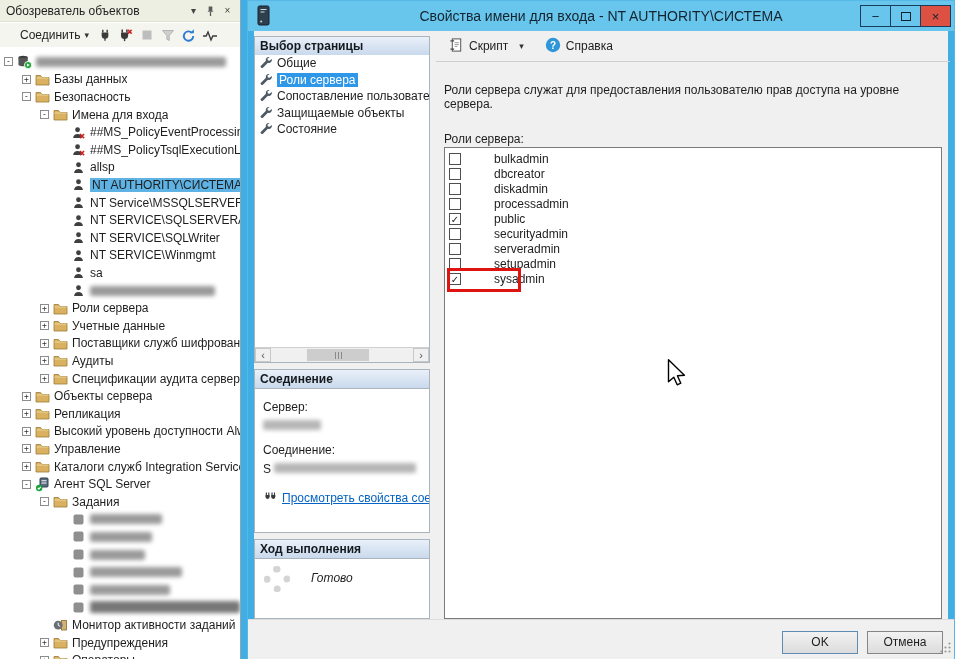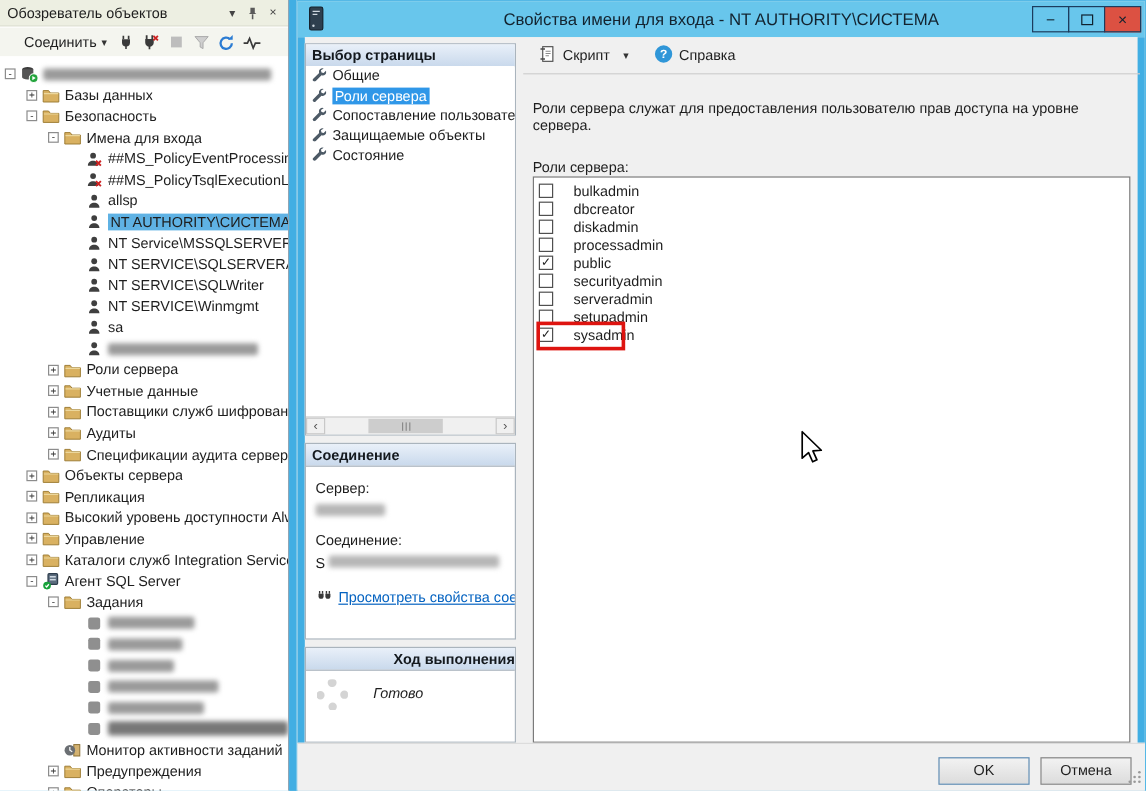--- a/index.html
+++ b/index.html
@@ -56,37 +56,37 @@
   .hs-thumb { position:absolute; left:52px; top:1px; width:62px; height:12px; background:#cdcdcd; display:flex; align-items:center; justify-content:center; gap:2px; }
   .hs-thumb i { display:block; width:1px; height:7px; background:#8a8a8a; }
 
   #conn-panel { top:338px; height:164px; }
   .conn-body { padding:9px 0 0 8px; }
   .conn-label { margin-top:2px; }
   .conn-val { margin:5px 0 10px 0; }
   .link-row { margin-top:14px; display:flex; align-items:center; white-space:nowrap; overflow:hidden; }
   .link-row a { color:#0563c1; text-decoration:underline; margin-left:5px; white-space:nowrap; }
 
-  #prog-panel { top:508px; height:80px;text-align:right; }
+  #prog-panel { top:508px; height:80px; }
   .prog-body { position:relative; height:60px; }
   .spinner { position:absolute; left:9px; top:7px; width:26px; height:26px; border:7px dotted #d4d4d4; border-radius:50%; }
   .prog-status { position:absolute; left:56px; top:12px;font-style:italic; }
 
   
   #content { position:absolute; left:188px; top:0; width:514px; height:588px; }
   .ctoolbar { position:absolute; left:0; top:0; width:100%; height:31px; display:flex; align-items:center; padding-left:8px; border-bottom:1px solid #cfcfcf; }
   .cbtn { display:flex; align-items:center; gap:5px; padding:3px 5px;justify-content:flex-end; }
   .caret-btn { padding:3px 6px; font-size:9px; color:#333; }
   .help-btn { margin-left:10px; }
   .desc { position:absolute; left:8px; top:52px; right:8px; }
   .list-label { position:absolute; left:8px; top:101px; }
   #roles-list { position:absolute; left:8px; top:116px; width:498px; height:472px; background:#fff; border:1px solid #7a7a7a; padding:3px 0 0 4px; }
   .role-row { height:15px; display:flex; align-items:center; }
   .cb { width:12px; height:12px; border:1px solid #4f4f4f; background:#fff; font:10px/11px "Liberation Sans", sans-serif; text-align:center; color:#222; }
-  .role-name { margin-left:5px;padding-left:12px; }
+  .role-name { margin-left:21px;padding-left:12px; }
   .red-annotation { position:absolute; left:2px; top:120px; width:74px; height:24px; border:3px solid #de1410; }
 
   .cursor { position:absolute; left:416px; top:327px; }
 
   .bottom-bar { position:absolute; left:0; top:588px; width:100%; height:40px; background:#f0f0f0; border-top:1px solid #dcdcdc; }
   .btn { position:absolute; top:11px; width:76px; height:23px; background:linear-gradient(#f2f2f2,#dcdcdc); border:1px solid #868686; text-align:center; line-height:21px; }
   #ok-btn { left:534px; border-color:#5f8cb3; }
   #cancel-btn { left:619px; }
   .grip { position:absolute; right:2px; bottom:2px; }
 </style>

